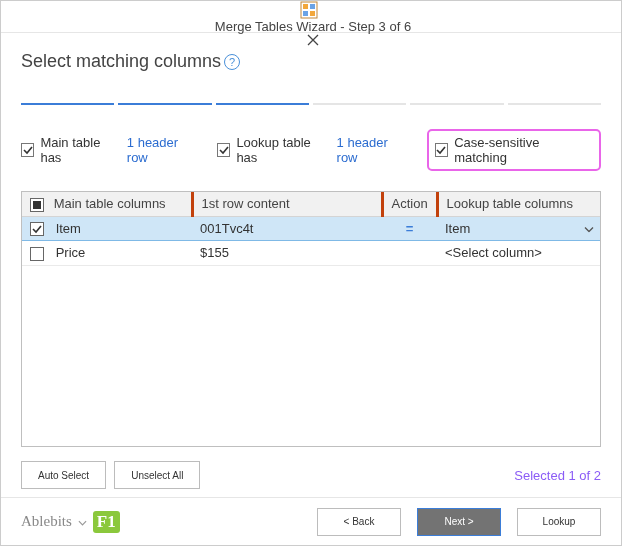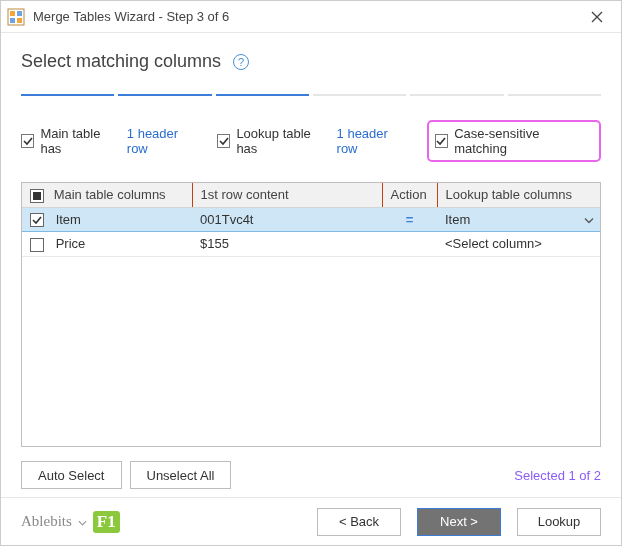--- a/index.html
+++ b/index.html
@@ -20,20 +20,21 @@
     display: flex;
     flex-direction: column;
     position: relative;
   }
   .titlebar {
     height: 32px;
     display: flex;
     align-items: center;
     padding: 0 2px 0 6px;
     border-bottom: 1px solid #e6e6e6;
+    flex-direction: column;
   }
   .titlebar .appicon {
     width: 18px; height: 18px;
     margin-right: 8px;
   }
   .titlebar .title {
     flex: 1;
     color: #444;
   }
   .titlebar .close {
@@ -47,22 +48,22 @@
     flex: 1;
     display: flex;
     flex-direction: column;
   }
   .heading {
     font-size: 18px;
     font-weight: 400;
     color: #444;
     display: flex;
     align-items: center;
-    gap: 12px;
-    margin-bottom: 22px;
+    gap: 3px;
+    margin-bottom: 31px;
   }
   .heading .help {
     width: 16px; height: 16px;
     border: 1px solid #4a90d9;
     border-radius: 50%;
     color: #4a90d9;
     font-size: 11px;
     line-height: 14px;
     text-align: center;
     cursor: pointer;
@@ -118,21 +119,21 @@
   table.grid {
     width: 100%;
     border-collapse: collapse;
     table-layout: fixed;
   }
   table.grid th {
     background: #f1f1f1;
     font-weight: 400;
     text-align: left;
     padding: 4px 8px;
-    border-right: 1px solid #c2410c;
+    border-right: 3px solid #c2410c;
     border-bottom: 1px solid #d4d4d4;
     color: #444;
     height: 24px;
   }
   table.grid td {
     padding: 4px 8px;
     border-bottom: 1px solid #eaeaea;
     height: 24px;
     color: #333;
   }
@@ -177,21 +178,21 @@
     margin-bottom: 8px;
   }
   .btn {
     height: 28px;
     padding: 0 16px;
     background: #fff;
     border: 1px solid #bcbcbc;
     color: #333;
     cursor: pointer;
     font-family: inherit;
-    font-size: 13px;
+    font-size: 10px;
   }
   .btn + .btn { margin-left: 8px; }
   .sel-count {
     margin-left: auto;
     color: #8b5cf6;
   }
   .footer {
     height: 48px;
     border-top: 1px solid #e6e6e6;
     display: flex;

